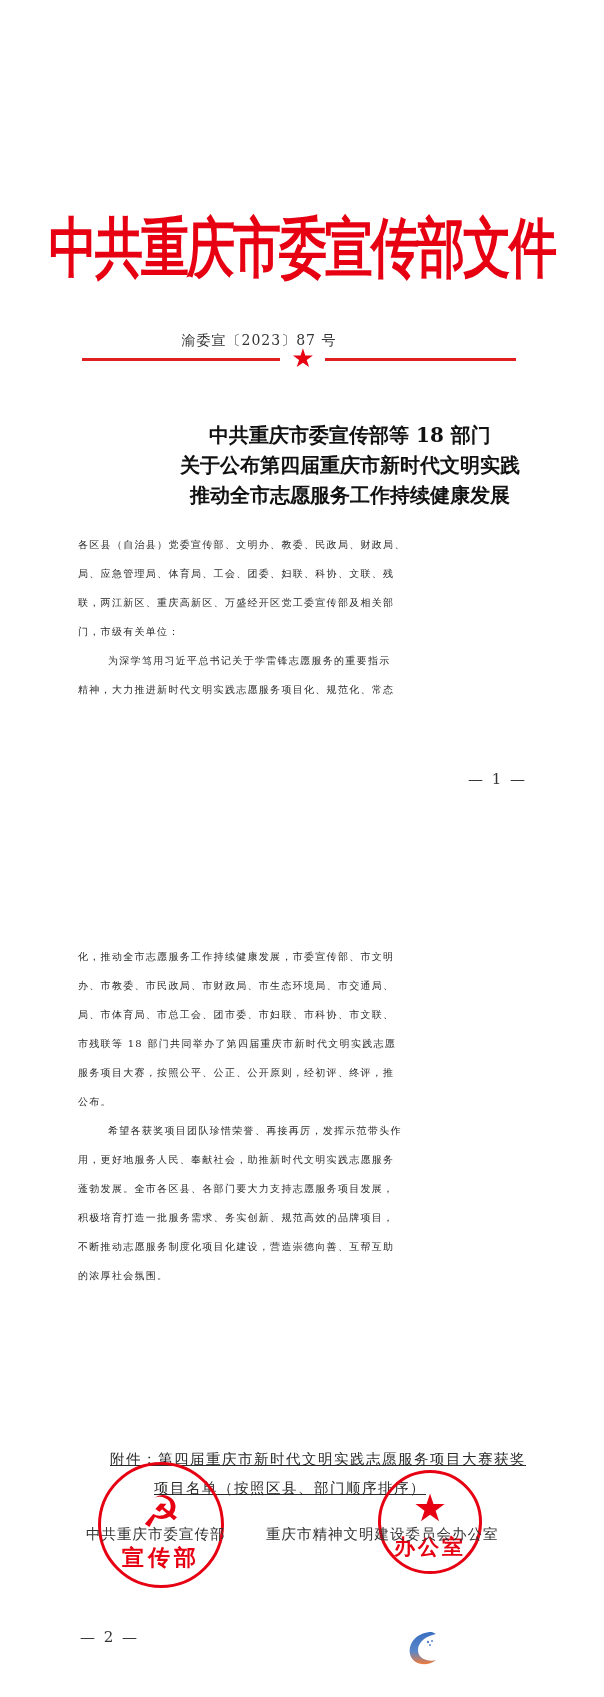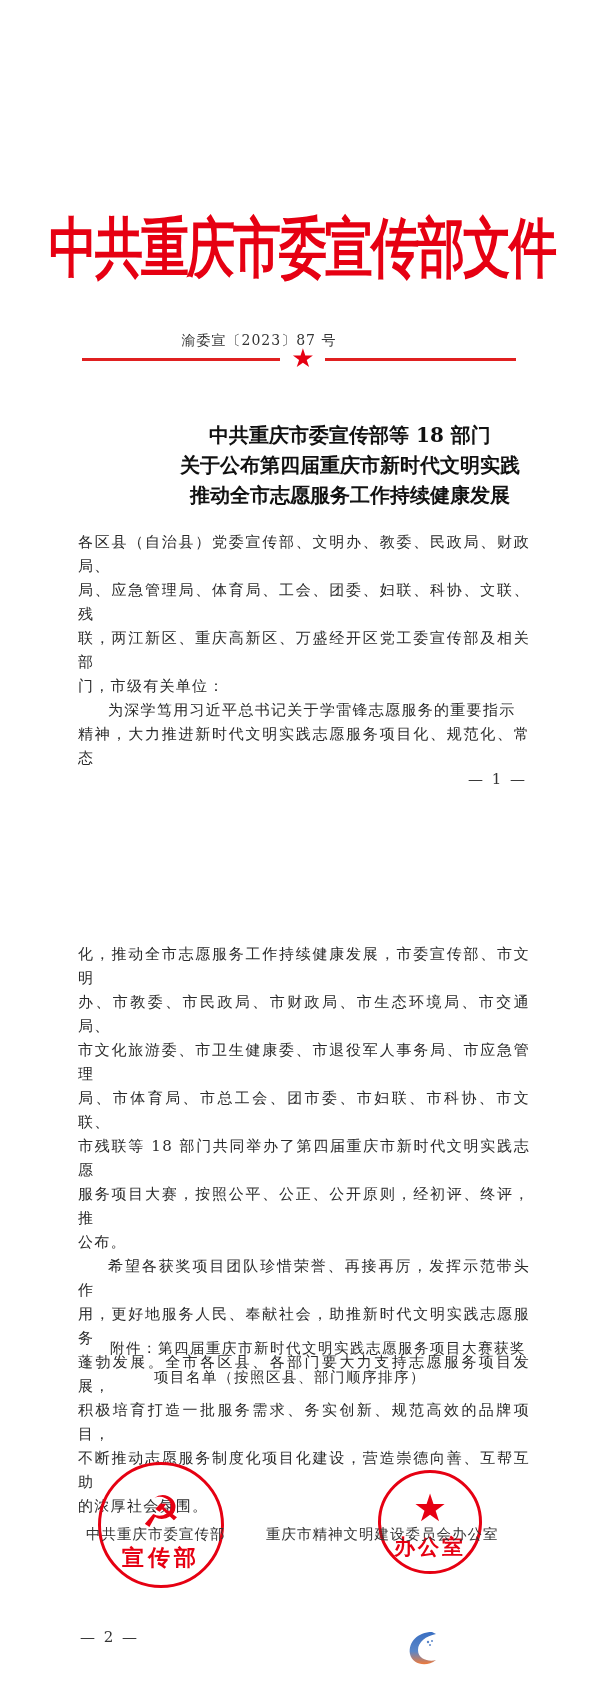--- a/index.html
+++ b/index.html
@@ -11,21 +11,21 @@
                transform-origin:center top; line-height:50px; }
   .doc-no { position:absolute; top:332px; left:0; width:518px; text-align:center;
             font-size:14px; color:#333; letter-spacing:1px; }
   .rule { position:absolute; top:358px; height:3px; background:#e02020; }
   .rule.left { left:82px; width:198px; }
   .rule.right { left:325px; width:191px; }
   .star { position:absolute; top:346px; left:290px; width:26px; height:24px; color:#e60012;
           font-size:26px; line-height:24px; text-align:center; font-family:"DejaVu Sans",sans-serif; }
   .notice-title { position:absolute; top:420px; left:0; width:604px; text-align:center;
                   font-weight:bold; font-size:20px; line-height:30px; color:#111;padding-left:48px; }
-  .body-text { position:absolute; left:78px; width:452px; font-size:15px; line-height:24px;
+  .body-text { position:absolute; left:78px; width:452px; font-size:10px; line-height:29px;
                color:#2a2a2a; letter-spacing:1.3px; text-align:justify; }
   .body-text p { margin:0; }
   .indent { text-indent:30px; }
   .page-num { position:absolute; font-size:15px; color:#333; letter-spacing:2px; }
   .attach { position:absolute; left:110px; width:420px; font-size:14.5px; line-height:29px;
             color:#2a2a2a; letter-spacing:1.5px; }
   .attach .l2 { padding-left:44px; }
   .signers { position:absolute; top:1525px; left:78px; width:460px; font-size:14.5px; color:#333; letter-spacing:1px; }
   .signer-left { position:absolute; left:8px; }
   .signer-right { position:absolute; left:188px; }
@@ -57,34 +57,33 @@
   <p>门，市级有关单位：</p>
   <p class="indent">为深学笃用习近平总书记关于学雷锋志愿服务的重要指示</p>
   <p>精神，大力推进新时代文明实践志愿服务项目化、规范化、常态</p>
 </div>
 
 <div class="page-num" style="top:770px; left:468px;">— 1 —</div>
 
 <div class="body-text" style="top:942px;">
   <p>化，推动全市志愿服务工作持续健康发展，市委宣传部、市文明</p>
   <p>办、市教委、市民政局、市财政局、市生态环境局、市交通局、</p>
-  <p>市文化旅游委、市卫生健康委、市退役军人事务局、市应急管理</p>
   <p>局、市体育局、市总工会、团市委、市妇联、市科协、市文联、</p>
   <p>市残联等 18 部门共同举办了第四届重庆市新时代文明实践志愿</p>
   <p>服务项目大赛，按照公平、公正、公开原则，经初评、终评，推</p>
   <p>公布。</p>
   <p class="indent">希望各获奖项目团队珍惜荣誉、再接再厉，发挥示范带头作</p>
   <p>用，更好地服务人民、奉献社会，助推新时代文明实践志愿服务</p>
   <p>蓬勃发展。全市各区县、各部门要大力支持志愿服务项目发展，</p>
   <p>积极培育打造一批服务需求、务实创新、规范高效的品牌项目，</p>
   <p>不断推动志愿服务制度化项目化建设，营造崇德向善、互帮互助</p>
   <p>的浓厚社会氛围。</p>
 </div>
 
-<div class="attach" style="top:1334px;">
+<div class="attach" style="top:1445px;text-decoration:underline;">
   <div>附件：第四届重庆市新时代文明实践志愿服务项目大赛获奖</div>
   <div class="l2">项目名单（按照区县、部门顺序排序）</div>
 </div>
 
 <div class="seal seal-left">
   <div class="seal-inner-text" style="top:22px; font-size:44px; line-height:50px;">☭</div>
   <div class="seal-inner-text" style="top:78px; font-size:22px; letter-spacing:4px;">宣传部</div>
 </div>
 <div class="seal seal-right">
   <div class="seal-inner-text" style="top:14px; font-size:38px; line-height:42px;">★</div>

